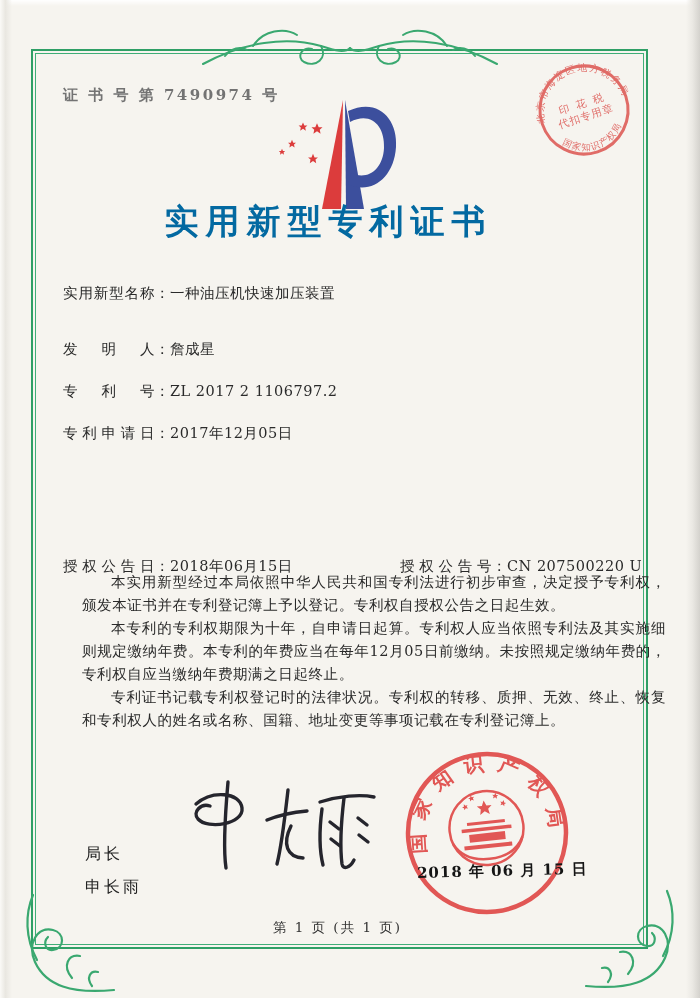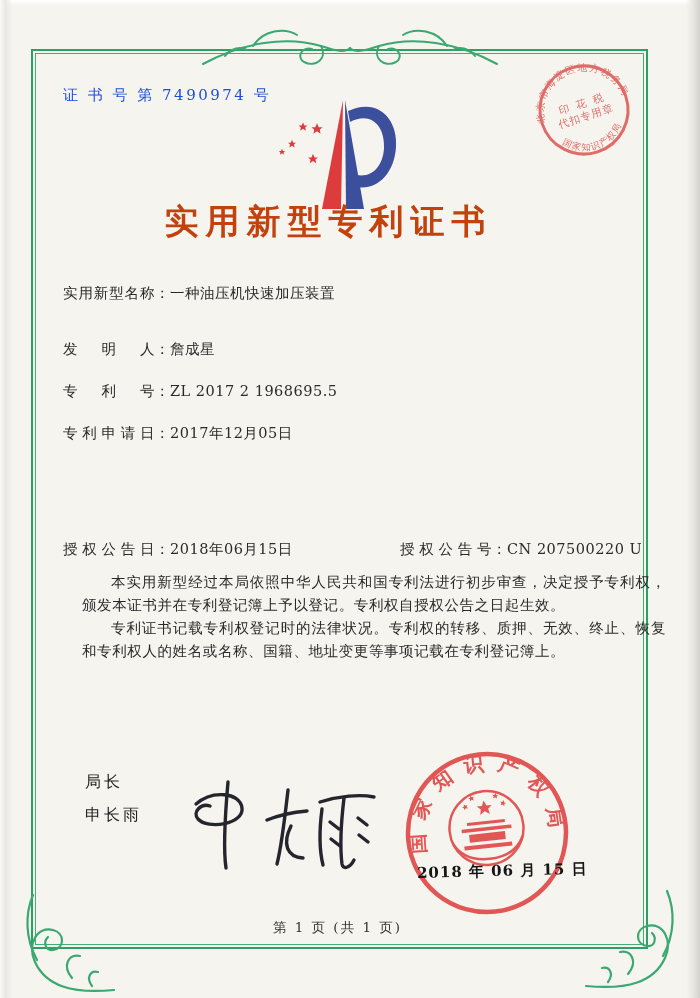--- a/index.html
+++ b/index.html
@@ -16,43 +16,43 @@
   .scan-right { position:absolute; right:0; top:0; bottom:0; width:14px;
     background:linear-gradient(270deg,#d4d2cd,#ebe9e4 55%,rgba(0,0,0,0)); }
 
   .border-frame { position:absolute; left:31px; top:49px; width:613px; height:896px;
     border:2.5px solid #2f9f66; }
   .border-frame-inner { position:absolute; inset:2px; border:1px solid #3fae77; }
 
   .ornament { position:absolute; pointer-events:none; }
 
   .cert-no { position:absolute; left:63px; top:86px; font-size:15px;
-    letter-spacing:2.5px; color:#1d4ed8; }
+    letter-spacing:2.5px; color:#737373;font-weight:bold; }
 
   .logo { position:absolute; left:272px; top:97px; width:140px; height:120px; }
 
   .tax-stamp { position:absolute; left:536px; top:62px; width:96px; height:96px;
     transform:rotate(-18deg); opacity:.88; }
 
   .title { position:absolute; left:31px; top:199px; width:588px; text-align:center;
-    font-size:34px; font-weight:700; letter-spacing:7px; text-indent:7px; color:#c2410c; }
+    font-size:34px; font-weight:700; letter-spacing:7px; text-indent:7px; color:#0369a1; }
 
   .frow { position:absolute; left:63px; font-size:14.5px; letter-spacing:.5px;
     color:#2a2a2a; white-space:nowrap; }
   .flabel { display:inline-block; width:92px; text-align:justify;
     text-align-last:justify; vertical-align:top; }
   .fcolon { display:inline-block; width:15px; }
   .addr2 { margin-left:107px; letter-spacing:.5px; }
   .grant-right { position:absolute; left:337px; top:0; white-space:nowrap; }
 
   .paras { position:absolute; left:62px; top:571px; width:584px;margin-left:20px; }
   .paras p { margin:0; text-indent:2em; font-size:14.5px; line-height:23px;
     text-align:justify; letter-spacing:.6px; color:#2a2a2a; }
 
-  .director { position:absolute; left:85px; top:765px; font-size:16px;
+  .director { position:absolute; left:85px; top:837px; font-size:16px;
     letter-spacing:3px; color:#222; }
   .director div { line-height:33px; }
 
   .signature { position:absolute; left:168px; top:768px; width:215px; height:110px; }
 
   .seal { position:absolute; left:402px; top:748px; width:170px; height:170px;
     transform:rotate(-6deg); opacity:.92; }
   .seal-date { position:absolute; left:417px; top:862px; width:150px;
     font-size:15px; font-weight:600; letter-spacing:1px; color:#151515;
     transform:rotate(-1.5deg); white-space:nowrap; }
@@ -144,34 +144,35 @@
 
   <div class="title">实用新型专利证书</div>
 
   <div class="frow" style="top:340px">
     <span class="flabel">发明人</span><span class="fcolon">：</span><span>詹成星</span>
   </div>
   <div class="frow" style="top:284px">
     <span class="flabel">实用新型名称</span><span class="fcolon">：</span><span>一种油压机快速加压装置</span>
   </div>
   <div class="frow" style="top:382px">
-    <span class="flabel">专利号</span><span class="fcolon">：</span><span>ZL 2017 2 1968695.5</span>
+    <span class="flabel">专利号</span><span class="fcolon">：</span><span>ZL 2017 2 1106797.2</span>
   </div>
   <div class="frow" style="top:424px">
     <span class="flabel">专利申请日</span><span class="fcolon">：</span><span>2017年12月05日</span>
   </div>
-  <div class="frow" style="top:540px">
+  <div class="frow" style="top:557px">
     <span class="flabel">授权公告日</span><span class="fcolon">：</span><span>2018年06月15日</span>
     <span class="grant-right">
       <span class="flabel">授权公告号</span><span class="fcolon">：</span><span>CN 207500220 U</span>
     </span>
   </div>
 
   <div class="paras">
     <p>本实用新型经过本局依照中华人民共和国专利法进行初步审查，决定授予专利权，颁发本证书并在专利登记簿上予以登记。专利权自授权公告之日起生效。</p>
+    <p>本专利的专利权期限为十年，自申请日起算。专利权人应当依照专利法及其实施细则规定缴纳年费。本专利的年费应当在每年12月05日前缴纳。未按照规定缴纳年费的，专利权自应当缴纳年费期满之日起终止。</p>
     <p>专利证书记载专利权登记时的法律状况。专利权的转移、质押、无效、终止、恢复和专利权人的姓名或名称、国籍、地址变更等事项记载在专利登记簿上。</p>
   </div>
 
   <div class="director">
     <div>局长</div>
     <div>申长雨</div>
   </div>
 
   <svg class="signature" viewBox="0 0 215 110">
     <g stroke="#14141d" fill="none" stroke-width="3.4" stroke-linecap="round" opacity="0.92">

